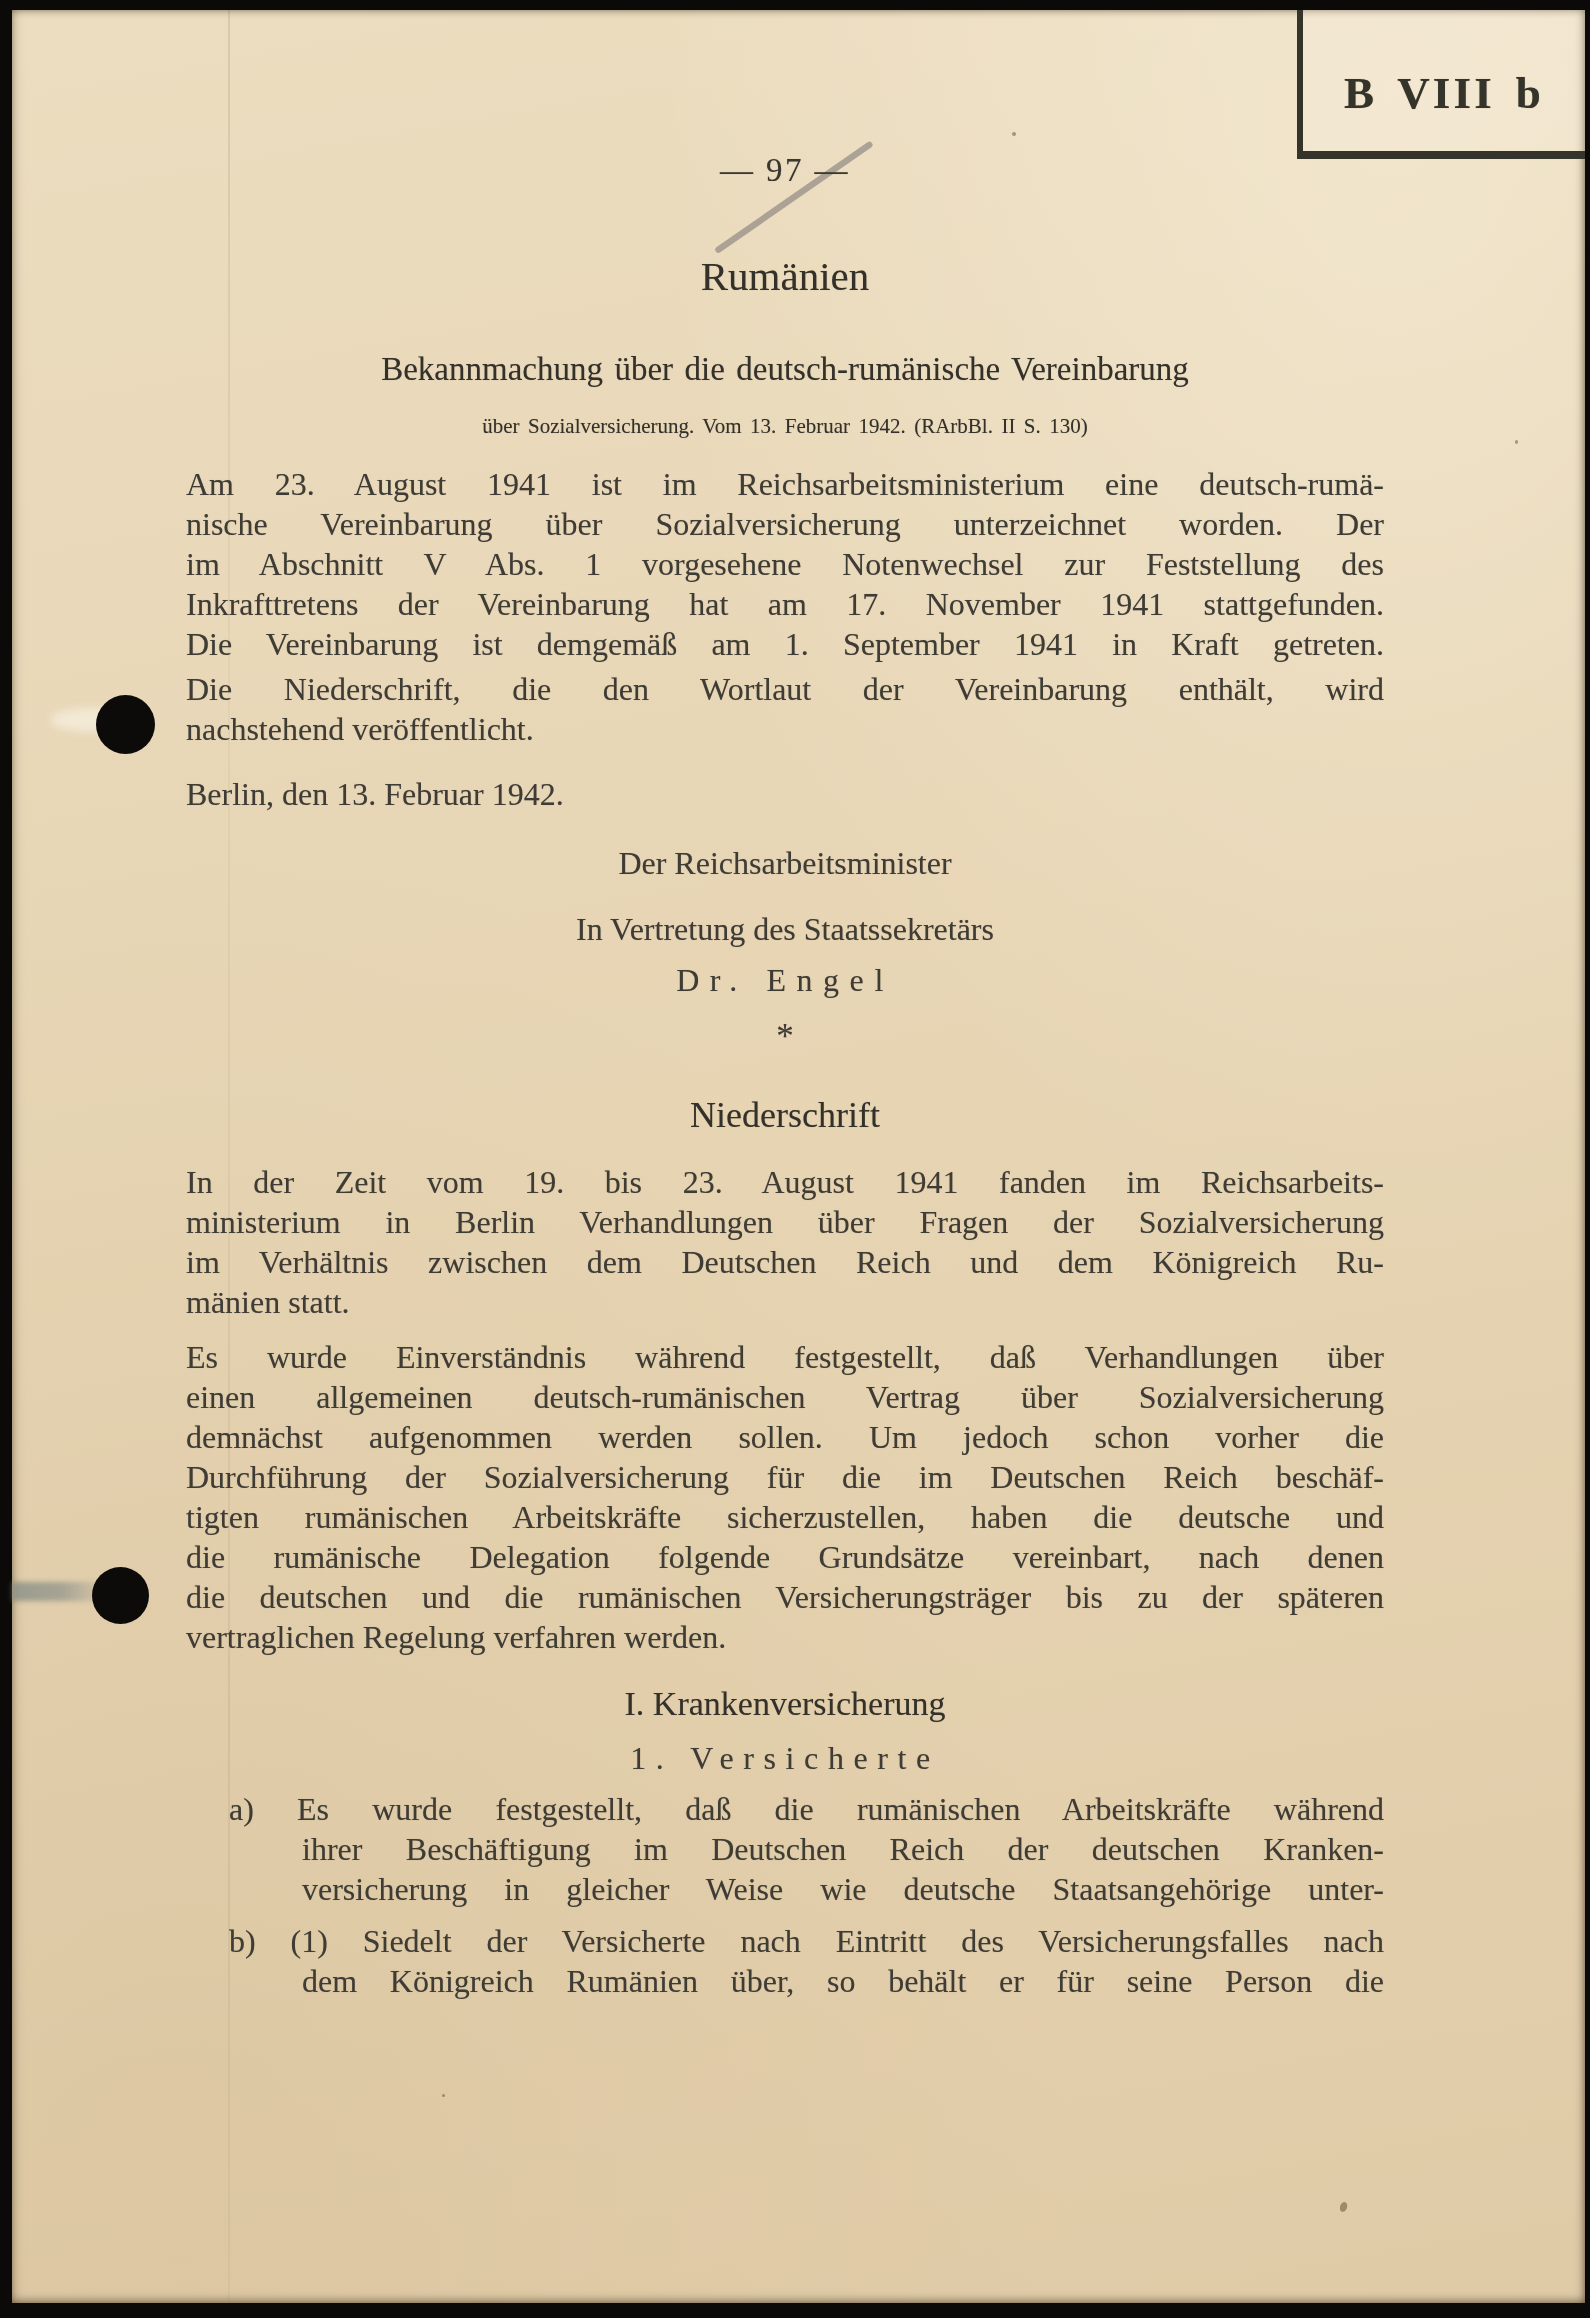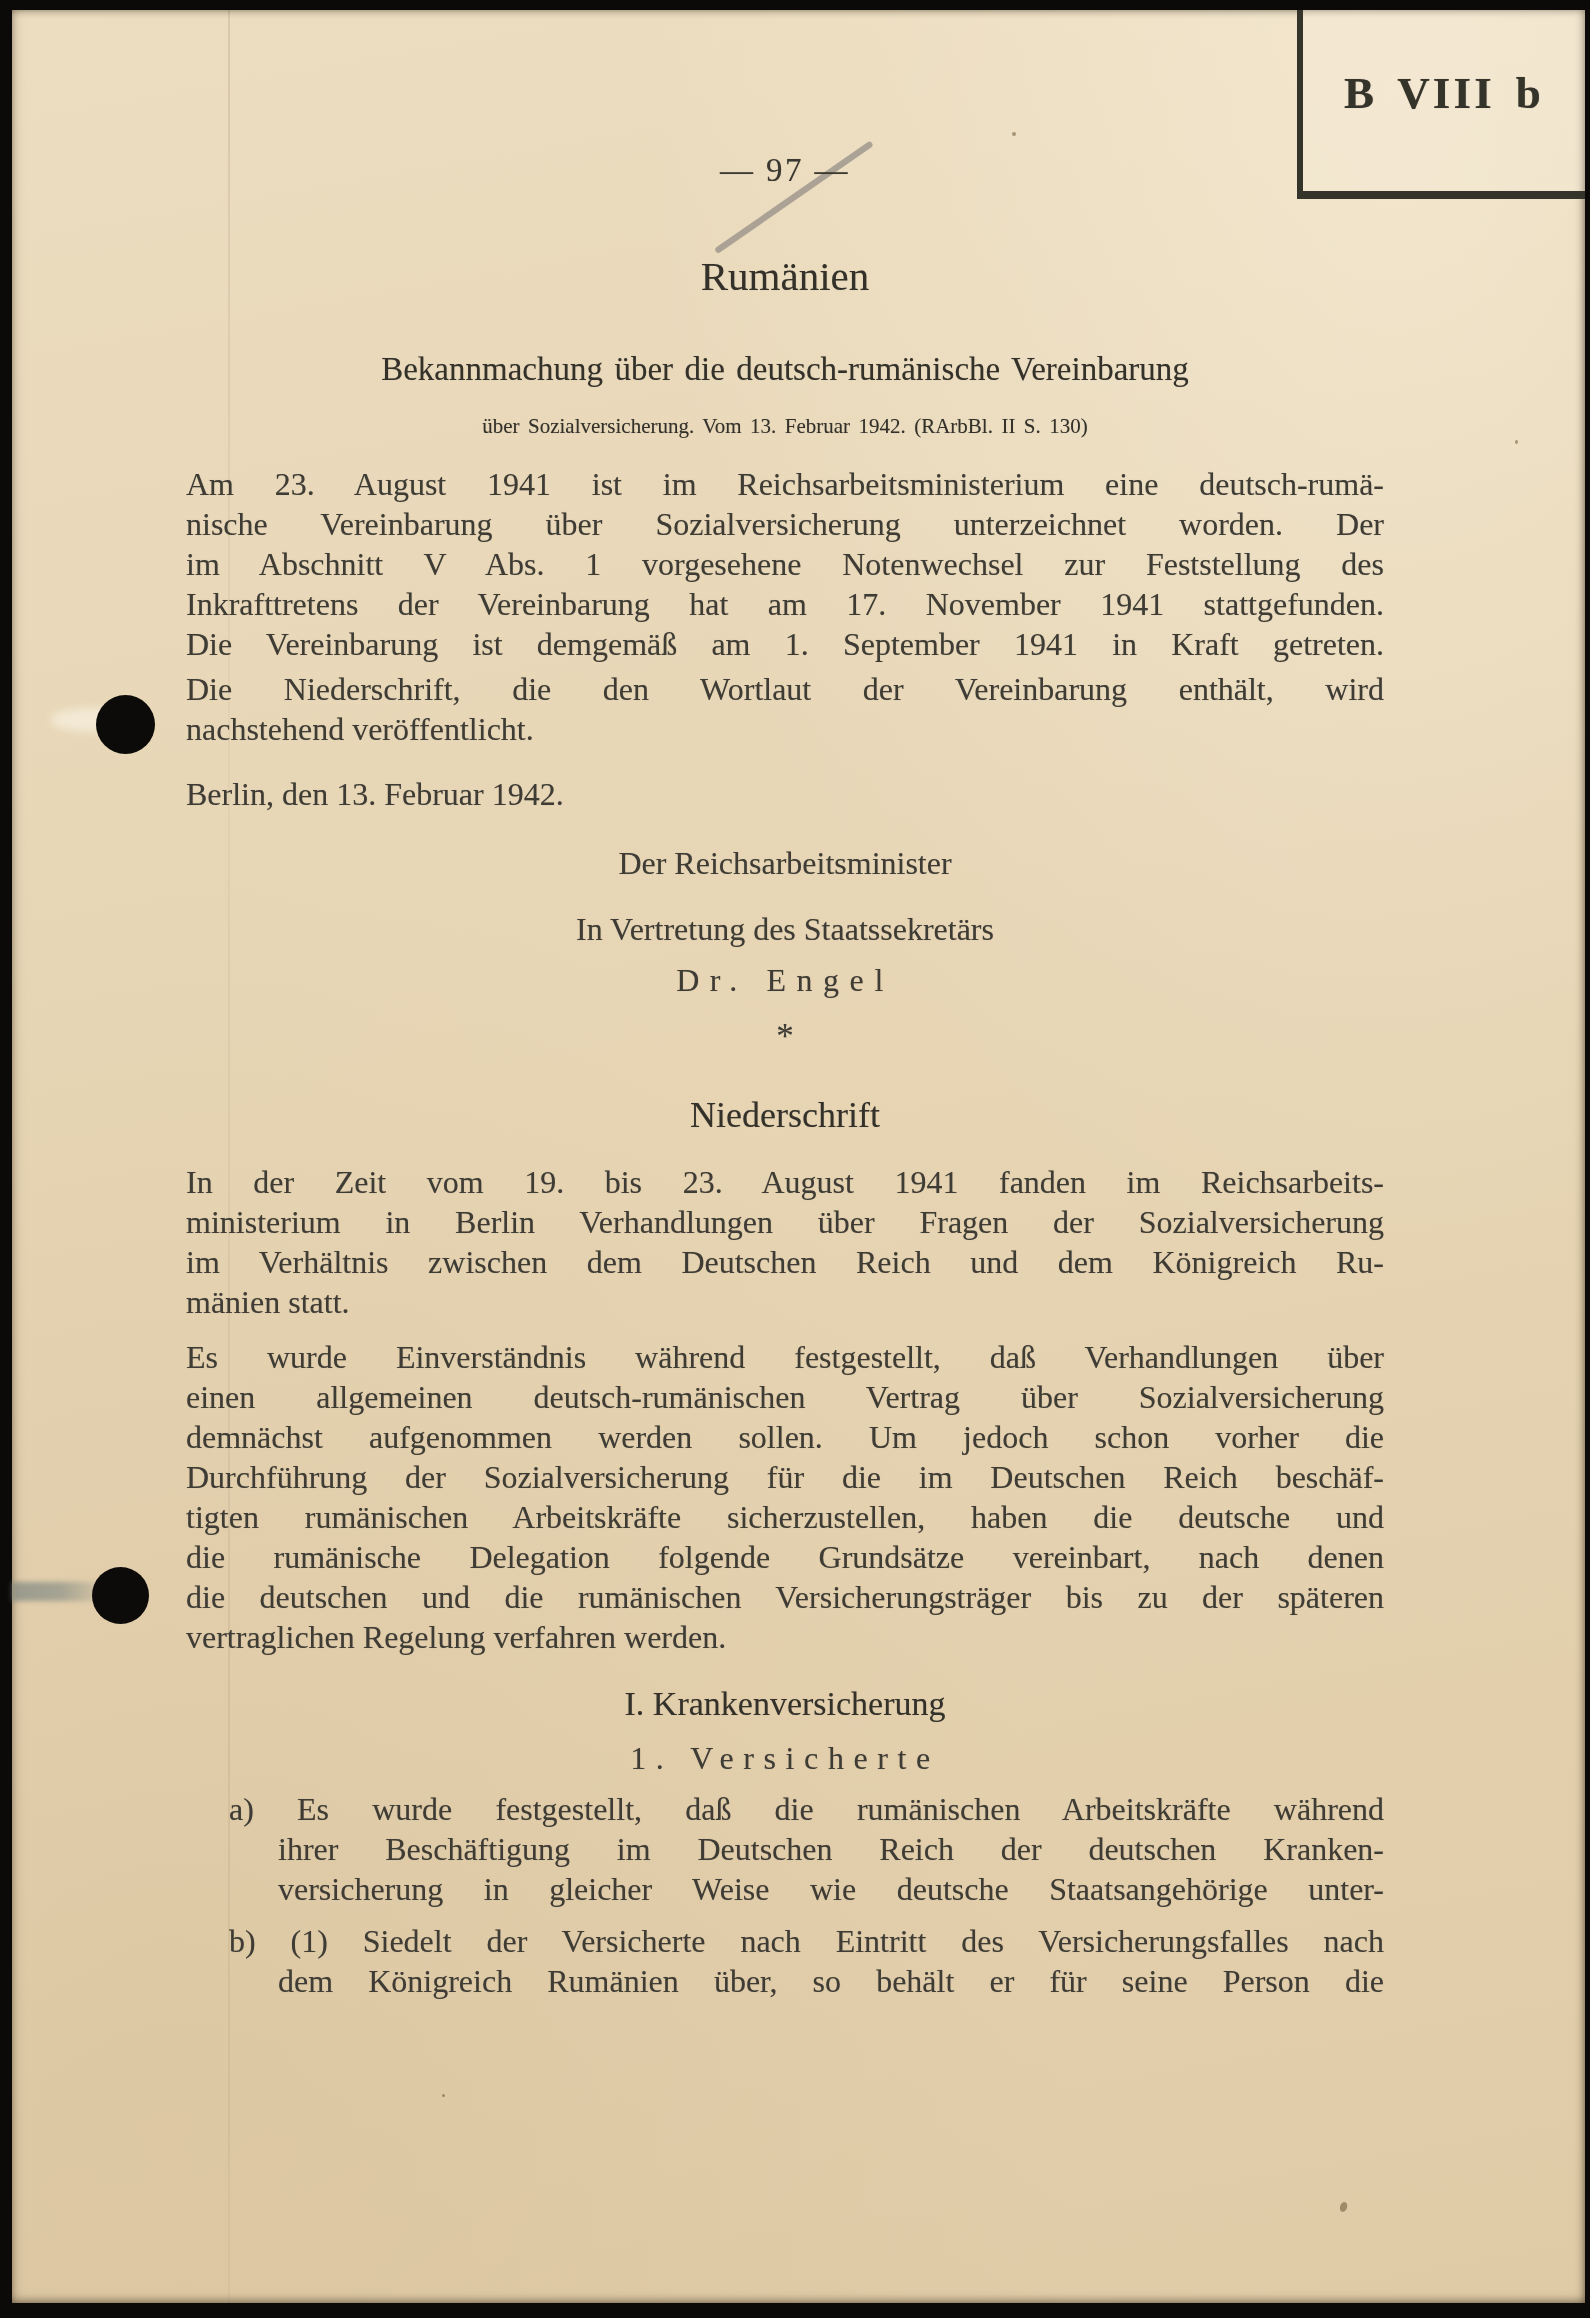--- a/index.html
+++ b/index.html
@@ -21,21 +21,21 @@
       inset 0 -5.6px 11px -4.8px rgba(40,30,15,.45),
       inset 4.8px 0 12.7px -5.6px rgba(40,30,15,.35),
       inset 0 4px 8px -4.8px rgba(40,30,15,.3);
   }
   .crease{
     position:absolute;left:216px;top:0;width:2.4px;height:100%;
     background:linear-gradient(180deg,rgba(110,92,64,.16),rgba(110,92,64,.05) 30%,rgba(110,92,64,.11) 75%,rgba(110,92,64,.06));
   }
   
   .class-box{
-    position:absolute;top:0;right:0;width:288px;height:189px;
+    position:absolute;top:0;right:0;width:288px;height:149px;
     border-left:6.4px solid #35342b;border-bottom:8.7px solid #35342b;
     background:rgba(250,243,226,0.22);
     box-sizing:border-box;
     font-family:Liberation Serif, serif;
   }
   .class-box .lbl{
     margin-top:57px;text-align:center;
     font-size:45px;font-weight:bold;color:#35342b;
     letter-spacing:3.2px;word-spacing:6.4px;
     text-shadow:0 0 0.8px rgba(53,52,43,.5);
@@ -72,21 +72,21 @@
   #sig-name{margin-top:11px;letter-spacing:.33em;}
   #sig-star{margin-top:17.5px;font-size:35px;}
   #nieder{margin-top:35px;font-size:36px;line-height:46px;}
   #pp1{margin-top:24px;}
   #pp2{margin-top:14.3px;}
   #sec1{margin-top:24px;font-size:34px;line-height:45px;}
   #subsec1{margin-top:12px;letter-spacing:.3em;}
   #itema{margin-top:11px;}
   #itemb{margin-top:12px;}
   .item .first{margin-left:43px;}
-  .item .cont{margin-left:92px;}
+  .item .cont{margin-left:116px;}
 </style>
 </head>
 <body>
 
 <div class="page">
 
   <div class="crease"></div>
 
   <div class="class-box">
     <div class="lbl">B VIII b</div>

